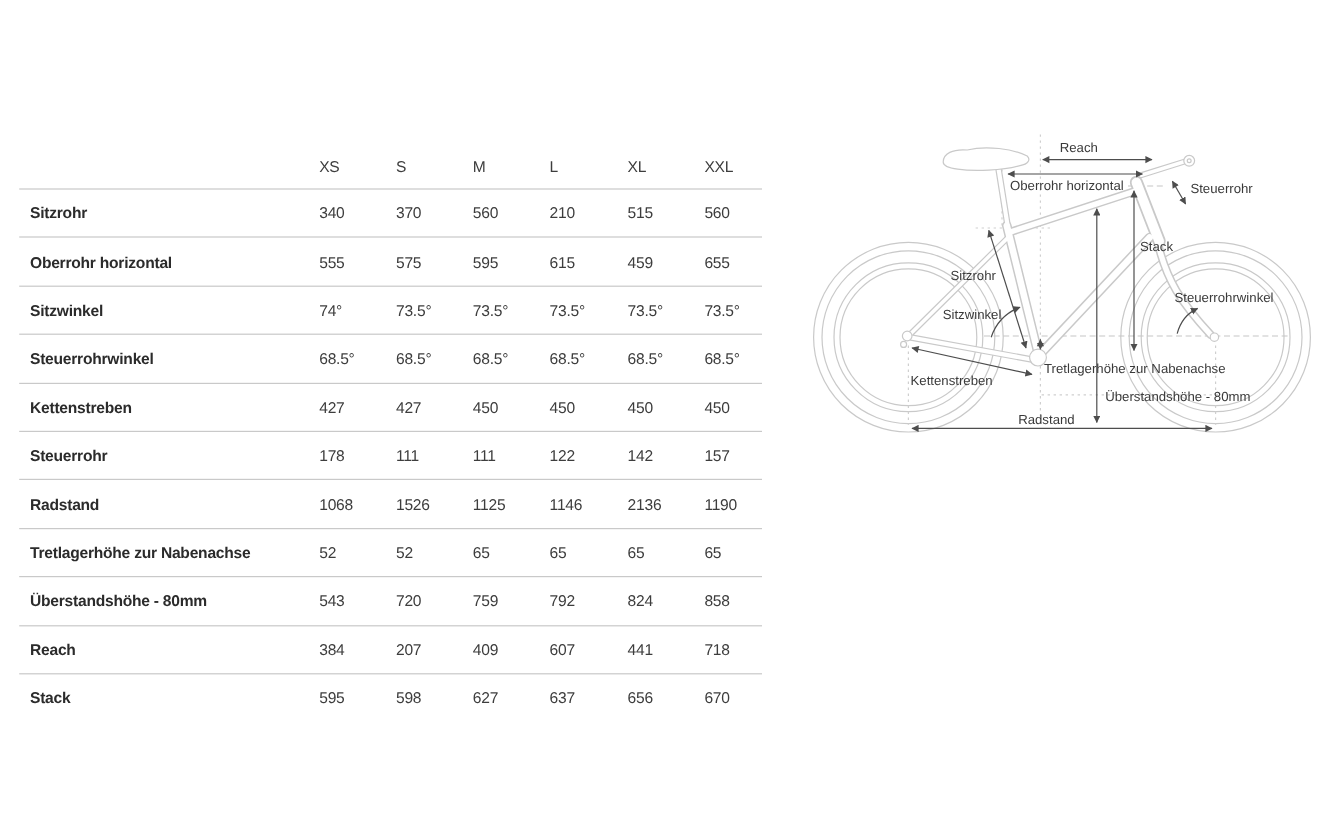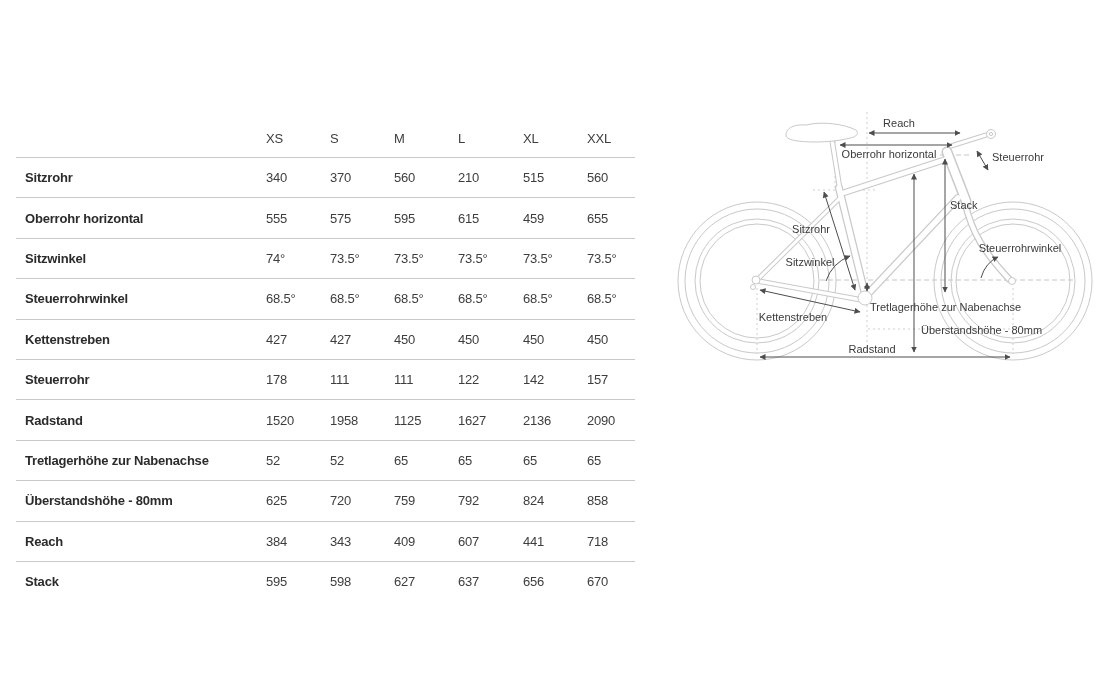--- a/index.html
+++ b/index.html
@@ -96,49 +96,49 @@
         <div class="cell label">Steuerrohr</div>
         <div class="cell">178</div>
         <div class="cell">111</div>
         <div class="cell">111</div>
         <div class="cell">122</div>
         <div class="cell">142</div>
         <div class="cell">157</div>
       </div>
       <div class="trow">
         <div class="cell label">Radstand</div>
-        <div class="cell">1520</div>
-        <div class="cell">1958</div>
+        <div class="cell">1068</div>
+        <div class="cell">1526</div>
         <div class="cell">1125</div>
-        <div class="cell">1627</div>
+        <div class="cell">1146</div>
         <div class="cell">2136</div>
-        <div class="cell">2090</div>
+        <div class="cell">1190</div>
       </div>
       <div class="trow">
         <div class="cell label">Tretlagerhöhe zur Nabenachse</div>
         <div class="cell">52</div>
         <div class="cell">52</div>
         <div class="cell">65</div>
         <div class="cell">65</div>
         <div class="cell">65</div>
         <div class="cell">65</div>
       </div>
       <div class="trow">
         <div class="cell label">Überstandshöhe - 80mm</div>
-        <div class="cell">625</div>
+        <div class="cell">543</div>
         <div class="cell">720</div>
         <div class="cell">759</div>
         <div class="cell">792</div>
         <div class="cell">824</div>
         <div class="cell">858</div>
       </div>
       <div class="trow">
         <div class="cell label">Reach</div>
         <div class="cell">384</div>
-        <div class="cell">343</div>
+        <div class="cell">207</div>
         <div class="cell">409</div>
         <div class="cell">607</div>
         <div class="cell">441</div>
         <div class="cell">718</div>
       </div>
       <div class="trow">
         <div class="cell label">Stack</div>
         <div class="cell">595</div>
         <div class="cell">598</div>
         <div class="cell">627</div>

